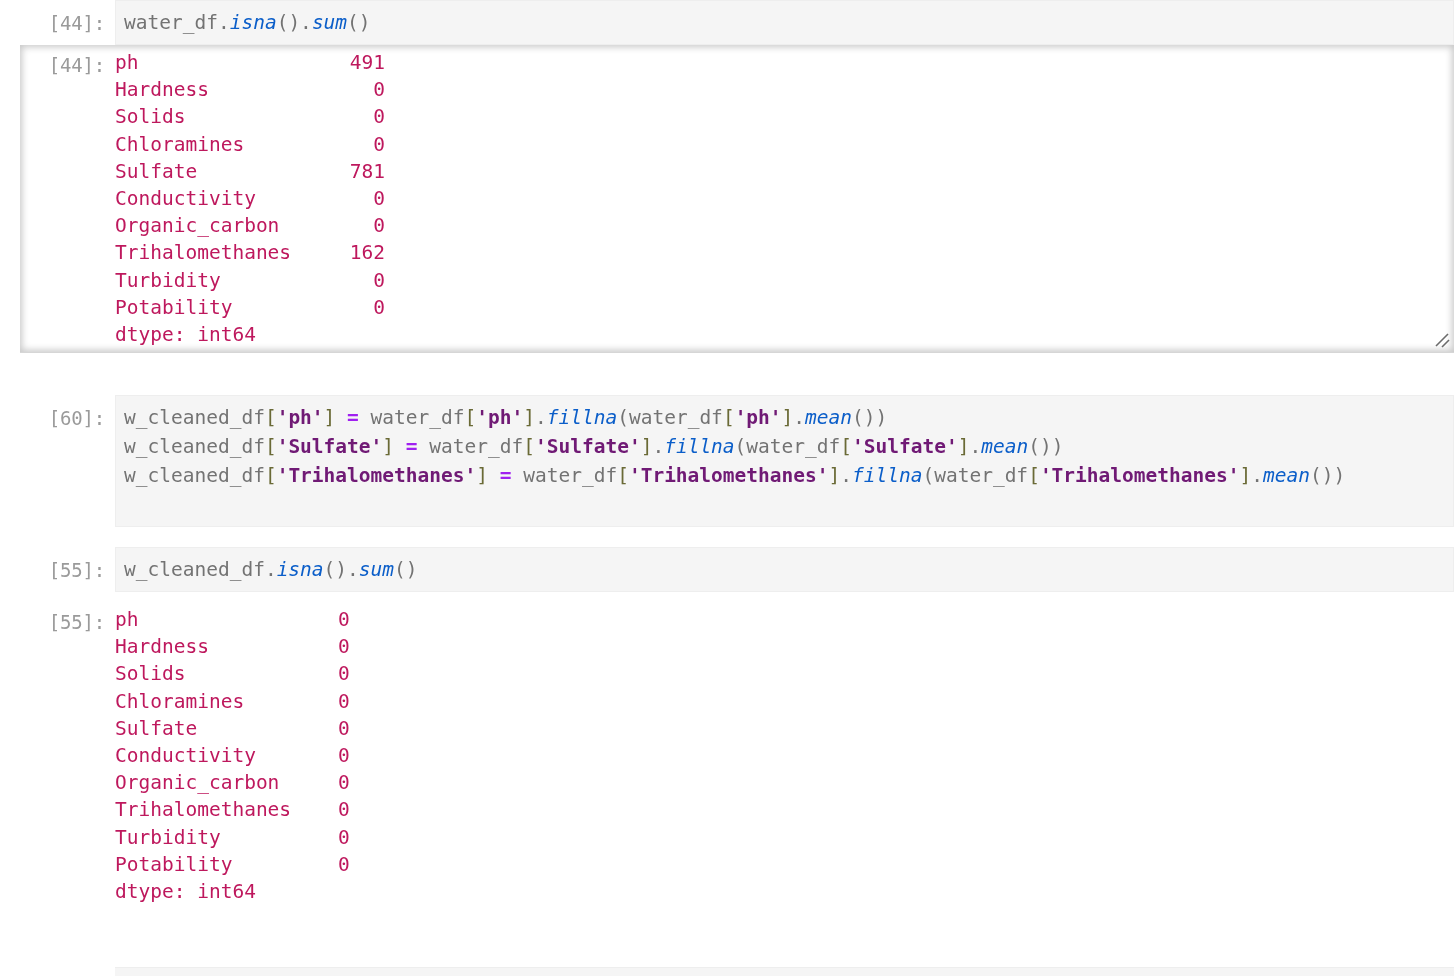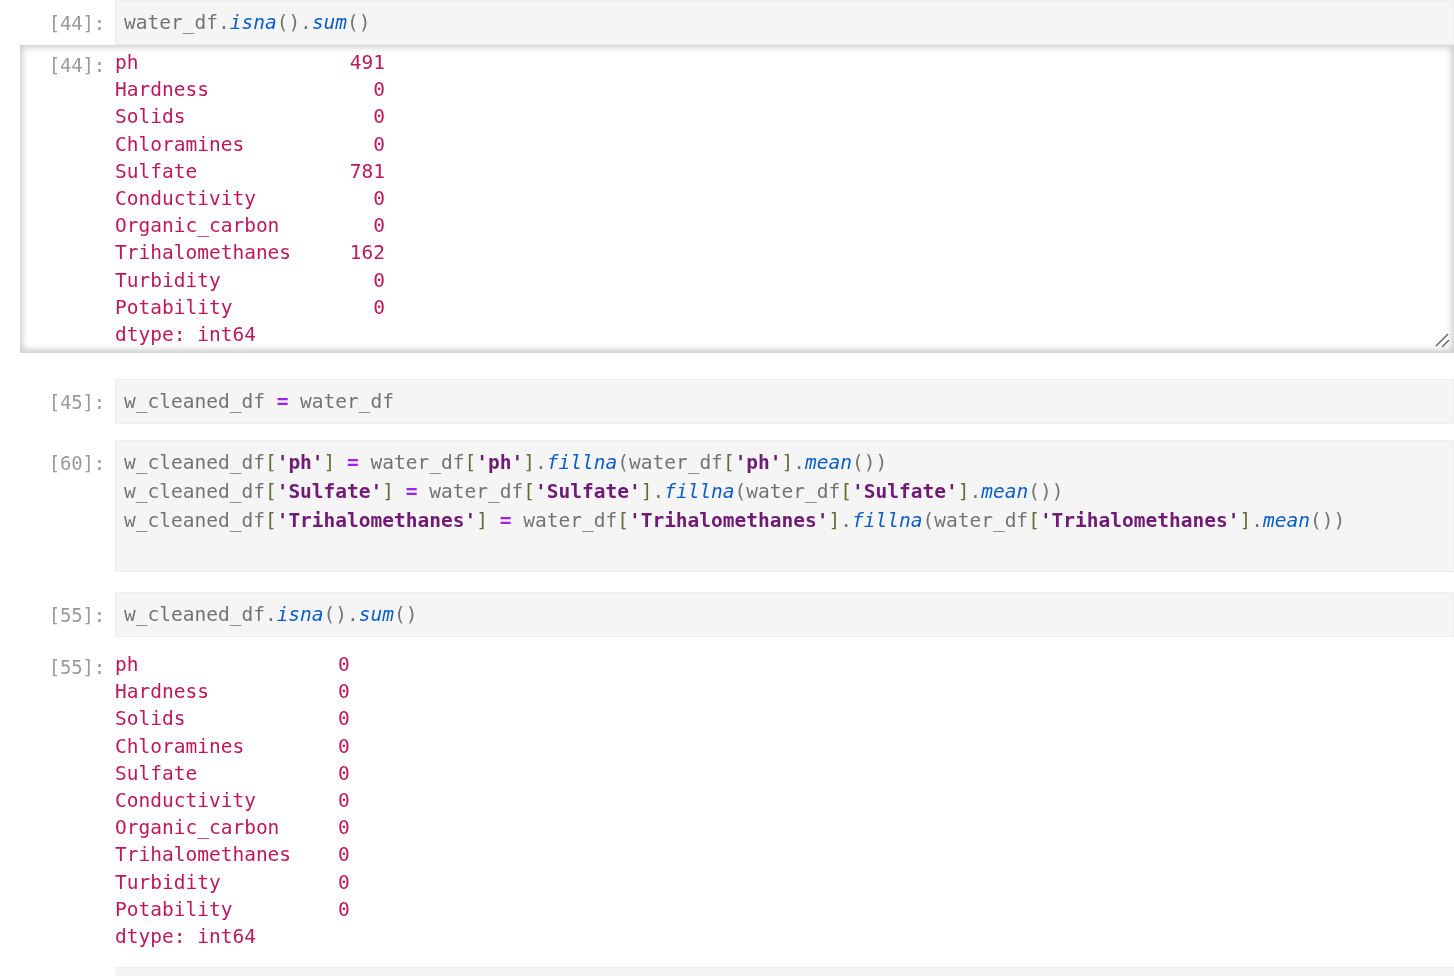--- a/index.html
+++ b/index.html
@@ -150,24 +150,20 @@
       <div class="output-area"><span class="oline">ph                  491</span><span class="oline">Hardness              0</span><span class="oline">Solids                0</span><span class="oline">Chloramines           0</span><span class="oline">Sulfate             781</span><span class="oline">Conductivity          0</span><span class="oline">Organic_carbon        0</span><span class="oline">Trihalomethanes     162</span><span class="oline">Turbidity             0</span><span class="oline">Potability            0</span><span class="oline">dtype: int64</span></div>
     </div>
     <svg class="resize-grip" viewBox="0 0 18 18">
       <line x1="3" y1="15" x2="15" y2="3" stroke="#6b6b6b" stroke-width="1.6"></line>
       <line x1="9" y1="16" x2="16" y2="9" stroke="#6b6b6b" stroke-width="1.6"></line>
     </svg>
   </div>
 
   <div class="spacer-26"></div>
 
-  <div class="cell">
-    <div class="prompt input-prompt">[45]:</div>
-    <div class="input-area"><span class="codeline"><span class="t-plain">w_cleaned_df </span><span class="t-op">=</span><span class="t-plain"> water_df</span></span></div>
-  </div>
 
   <div class="spacer-16"></div>
 
   <div class="cell">
     <div class="prompt input-prompt">[60]:</div>
     <div class="input-area"><span class="codeline"><span class="t-plain">w_cleaned_df</span><span class="t-brk">[</span><span class="t-str">'ph'</span><span class="t-brk">]</span><span class="t-plain"> </span><span class="t-op">=</span><span class="t-plain"> water_df</span><span class="t-brk">[</span><span class="t-str">'ph'</span><span class="t-brk">]</span><span class="t-plain">.</span><span class="t-fn">fillna</span><span class="t-plain">(water_df</span><span class="t-brk">[</span><span class="t-str">'ph'</span><span class="t-brk">]</span><span class="t-plain">.</span><span class="t-fn">mean</span><span class="t-plain">())</span></span><span class="codeline"><span class="t-plain">w_cleaned_df</span><span class="t-brk">[</span><span class="t-str">'Sulfate'</span><span class="t-brk">]</span><span class="t-plain"> </span><span class="t-op">=</span><span class="t-plain"> water_df</span><span class="t-brk">[</span><span class="t-str">'Sulfate'</span><span class="t-brk">]</span><span class="t-plain">.</span><span class="t-fn">fillna</span><span class="t-plain">(water_df</span><span class="t-brk">[</span><span class="t-str">'Sulfate'</span><span class="t-brk">]</span><span class="t-plain">.</span><span class="t-fn">mean</span><span class="t-plain">())</span></span><span class="codeline"><span class="t-plain">w_cleaned_df</span><span class="t-brk">[</span><span class="t-str">'Trihalomethanes'</span><span class="t-brk">]</span><span class="t-plain"> </span><span class="t-op">=</span><span class="t-plain"> water_df</span><span class="t-brk">[</span><span class="t-str">'Trihalomethanes'</span><span class="t-brk">]</span><span class="t-plain">.</span><span class="t-fn">fillna</span><span class="t-plain">(water_df</span><span class="t-brk">[</span><span class="t-str">'Trihalomethanes'</span><span class="t-brk">]</span><span class="t-plain">.</span><span class="t-fn">mean</span><span class="t-plain">())</span></span><span class="codeline">&nbsp;</span></div>
   </div>
 
   <div class="spacer-20"></div>
 

